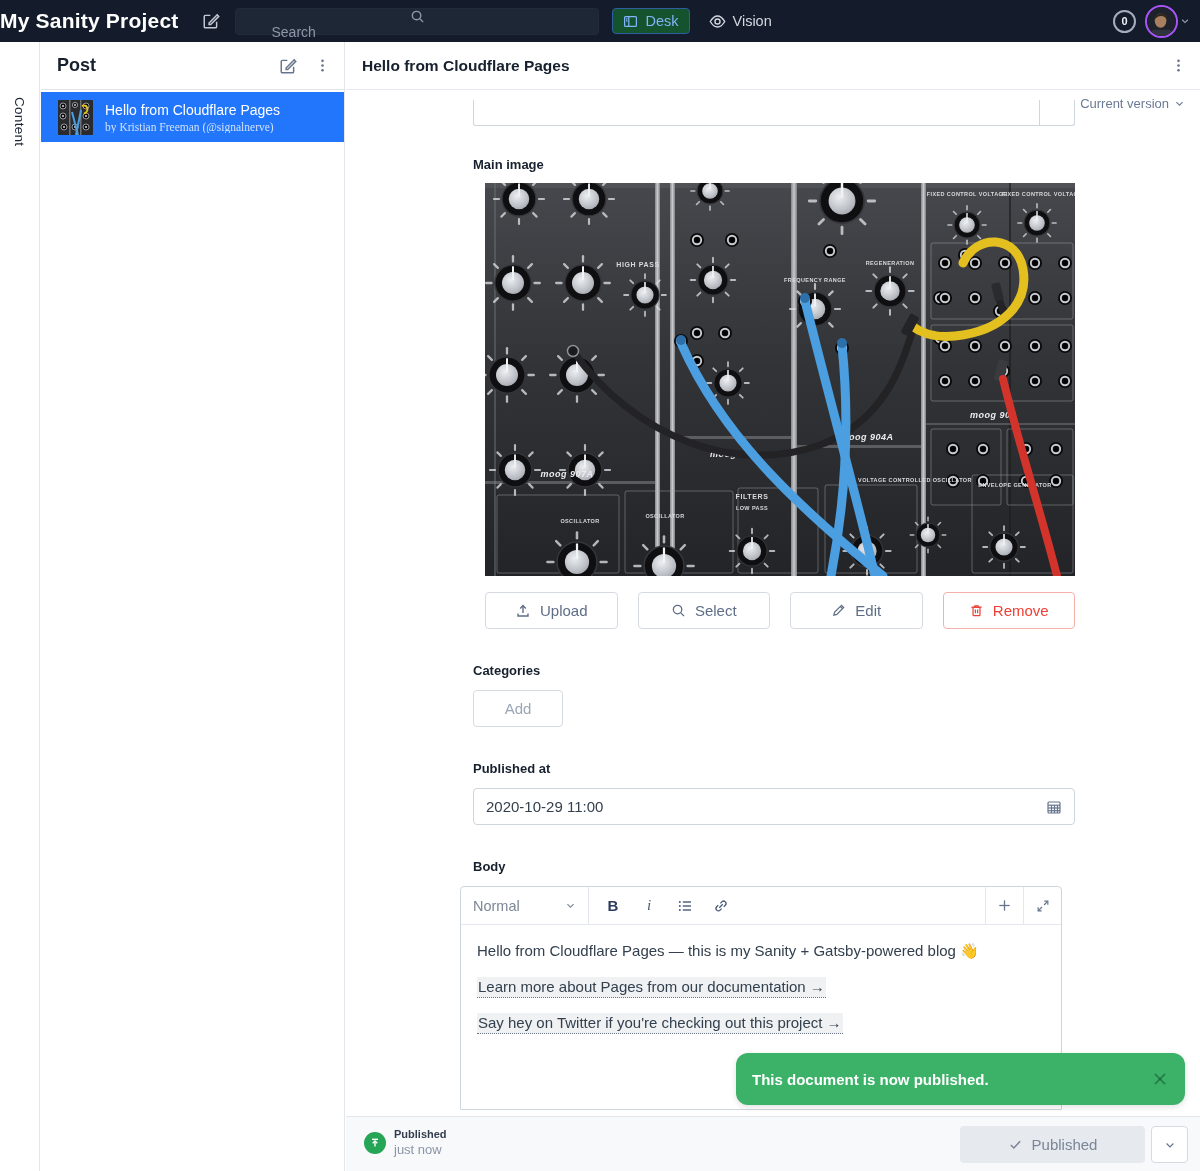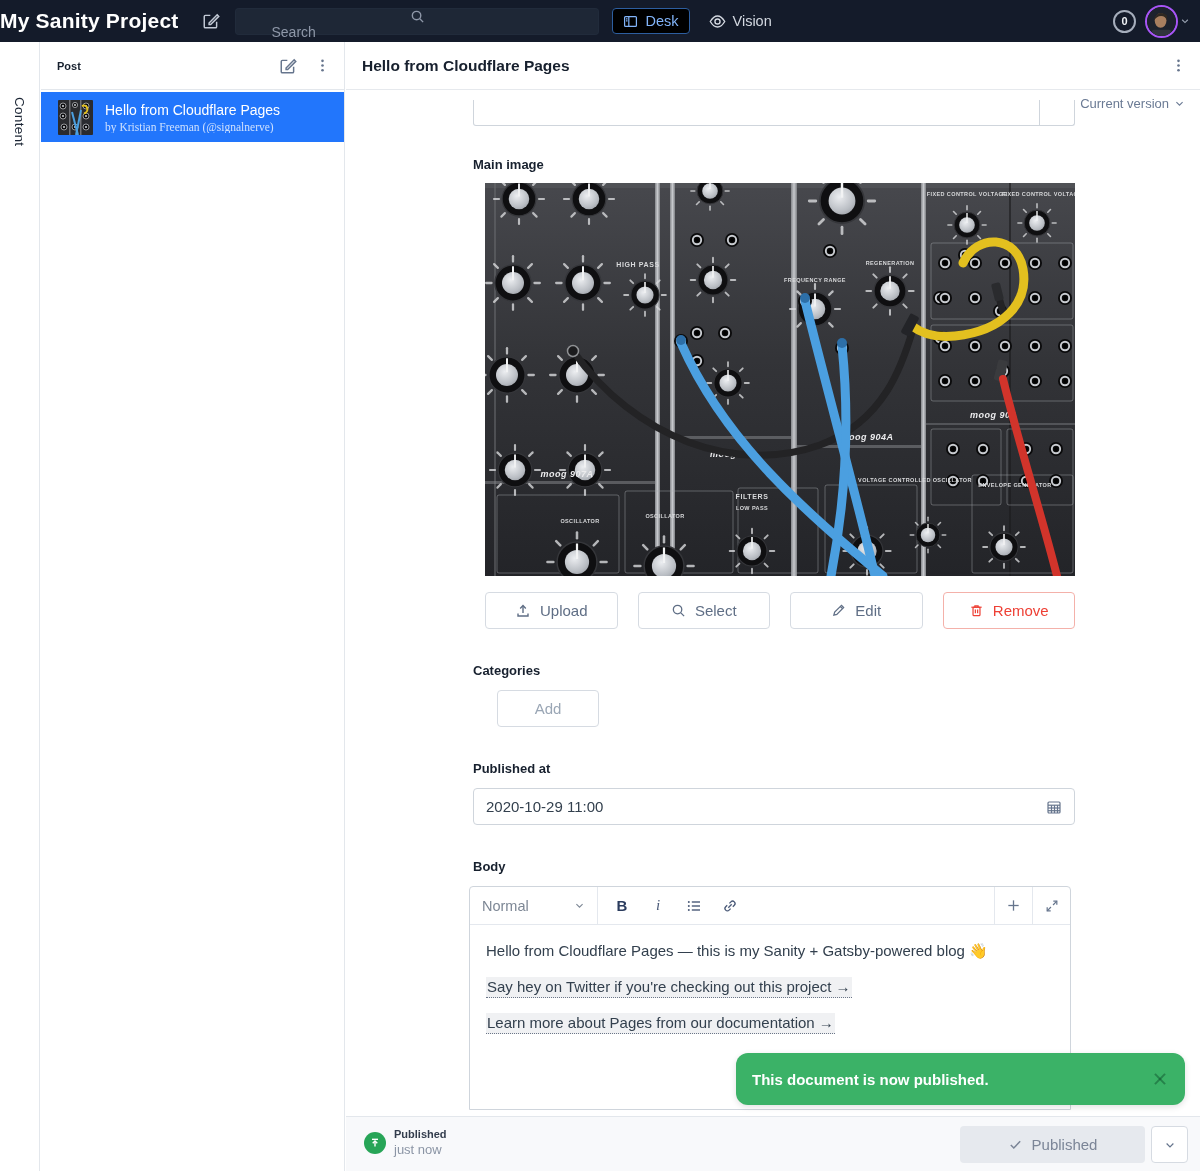--- a/index.html
+++ b/index.html
@@ -14,40 +14,40 @@
   .nav .proj { font-size:21px; font-weight:700; letter-spacing:.2px; }
   .icon-btn { display:flex; align-items:center; justify-content:center; cursor:pointer; background:none; border:none; }
   .nav-compose { margin-left:24px; color:#c3cad6; }
   .searchbar { margin-left:15px; width:364px; height:27px; background:#1e2736; border:1px solid #28324455;
                border-radius:4px; display:flex; align-items:center; padding:0 9px;flex-direction:column; }
   .searchbar svg { color:#8e97a8; }
   .searchbar input { background:transparent; border:none; outline:none; color:#dfe4ec; font-size:14px;
                      margin-left:8px; width:300px; font-family:"Liberation Sans",sans-serif; }
   .searchbar input::placeholder { color:#8e97a8; }
   .tab { display:flex; align-items:center; gap:7px; font-size:14.5px; border-radius:4px; cursor:pointer; }
-  .tab-desk { margin-left:13px; padding:4px 10px; background:#000000; border:1px solid #2d5e9f; color:#82b4f9; font-weight:500; }
+  .tab-desk { margin-left:13px; padding:4px 10px; background:#14532d; border:1px solid #2d5e9f; color:#82b4f9; font-weight:500; }
   .tab-vision { margin-left:19px; color:#d4d9e1; }
   .nav-spacer { flex:1; }
   .badge0 { width:23px; height:23px; border-radius:50%; border:2px solid #a6aebc; color:#eef1f5;
             display:flex; align-items:center; justify-content:center; font-size:11px; font-weight:700; cursor:pointer; }
   .avatar-wrap { display:flex; align-items:center; margin:0 10px 0 9px; cursor:pointer; }
   .avatar-ring { width:33px; height:33px; border-radius:50%; border:2px solid #a855f7; overflow:hidden; background:#1d222d; }
   .avatar-chev { color:#9aa3b2; margin-left:2px; }
 
   
   .rail { position:absolute; top:42px; left:0; width:40px; height:1129px; background:#fff;
           border-right:1px solid #e3e7ec; z-index:20; }
   .rail-label { position:absolute; top:55px; left:50%; transform:translateX(-50%);
                 writing-mode:vertical-rl; font-size:13.5px; font-weight:500; color:#1b2534; letter-spacing:.3px; cursor:pointer; }
 
   
   .pane { position:absolute; top:42px; left:41px; width:304px; height:1129px; background:#fff;
           border-right:1px solid #e3e7ec; z-index:20; }
   .pane-head { height:48px; border-bottom:1px solid #e3e7ec; display:flex; align-items:center; padding:0 14px 0 16px; }
-  .pane-title { font-size:11px; font-weight:700; color:#17202e; flex:1; }
+  .pane-title { font-size:18px; font-weight:700; color:#17202e; flex:1; }
   .pane-head .icon-btn { color:#66758d; margin-left:18px; }
   .doc-item { margin-top:2px; height:50px; background:#2276fc; display:flex; align-items:center;
               padding-left:17px; cursor:pointer; }
   .thumb { width:35px; height:35px; flex:none; border-radius:1px; overflow:hidden; }
   .doc-item-text { margin-left:12px; overflow:hidden; }
   .doc-item-title { color:#fff; font-size:14px; font-weight:500; white-space:nowrap; }
   .doc-item-sub { color:rgba(255,255,255,.78); font-size:11.5px; margin-top:3px; white-space:nowrap;font-family:Liberation Serif, serif; }
 
   
   .doc { position:absolute; top:42px; left:346px; width:854px; height:1129px; background:#fff; }
@@ -65,29 +65,29 @@
   .slug-partial .gen { width:35px; border-left:1px solid #cfd5dc; }
 
   .main-image { position:absolute; left:139px; top:141px; width:590px; height:393px; cursor:pointer; background:#2a2b2f; }
   .img-btns { position:absolute; left:139px; top:550px; width:590px; display:flex; gap:20px; }
   .btn { height:37px; border:1px solid #d6dbe2; border-radius:4px; background:#fff; color:#5f6e85;
          font-size:15px; font-weight:500; display:flex; align-items:center; justify-content:center; gap:9px;
          cursor:pointer; font-family:"Liberation Sans",sans-serif; }
   .img-btns .btn { flex:1; }
   .btn-remove { color:#ee4035; border-color:#f4b1aa; }
 
-  .btn-add { position:absolute; left:127px; top:648px; width:102px; color:#9aa6b5; font-weight:400;margin-left:24px; }
+  .btn-add { position:absolute; left:127px; top:648px; width:90px; color:#9aa6b5; font-weight:400; }
 
   .date-field { position:absolute; left:127px; top:746px; width:602px; height:37px; border:1px solid #cfd5dc;
                 border-radius:4px; display:flex; align-items:center; padding:0 12px; }
   .date-field input { flex:1; border:none; outline:none; font-size:15px; color:#33404e;
                       font-family:"Liberation Sans",sans-serif; }
   .date-field .icon-btn { color:#66758d; }
 
-  .editor { position:absolute; left:123px; top:844px; width:602px; height:224px;
+  .editor { position:absolute; left:114px; top:844px; width:602px; height:224px;
             border:1px solid #cfd5dc; border-radius:4px 4px 0 0; }
   .toolbar { height:38px; border-bottom:1px solid #e4e8ee; display:flex; align-items:stretch; }
   .tb-select { width:128px; border-right:1px solid #e4e8ee; display:flex; align-items:center;
                justify-content:space-between; padding:0 12px; color:#7d8795; font-size:14.5px; cursor:pointer; }
   .tb-icons { flex:1; display:flex; align-items:center; gap:4px; padding-left:8px; }
   .tb-btn { width:32px; height:30px; display:flex; align-items:center; justify-content:center;
             color:#4a5a78; cursor:pointer; background:none; border:none; }
   .tb-bold { font-size:15px; font-weight:700; color:#2b3c5e; font-family:"Liberation Sans",sans-serif; }
   .tb-italic { font-size:15px; font-style:italic; font-family:"Liberation Serif",serif; }
   .tb-right { display:flex; }
@@ -570,22 +570,22 @@
                   <path d="M13.5 2.5L9.2 6.8"></path>
                 <path d="M6.5 13.5h-4v-4"></path>
                   <path d="M2.5 13.5l4.3-4.3"></path>
               </svg>
             </span>
           </div>
         </div>
       </div>
       <div class="editor-body">
         <p>Hello from Cloudflare Pages — this is my Sanity + Gatsby-powered blog 👋</p>
+        <p><span class="inline-link">Learn more about Pages from our documentation →</span></p>
         <p><span class="inline-link">Say hey on Twitter if you're checking out this project →</span></p>
-        <p><span class="inline-link">Learn more about Pages from our documentation →</span></p>
       </div>
     </div>
   </div>
 
   <div class="toast">
     <div class="toast-msg">This document is now published.</div>
     <span class="toast-x icon-btn">
       <span>
         <svg width="18" height="18" viewBox="0 0 16 16" fill="none" stroke="currentColor" stroke-width="1.7">
           <line x1="3.5" y1="3.5" x2="12.5" y2="12.5"></line>

